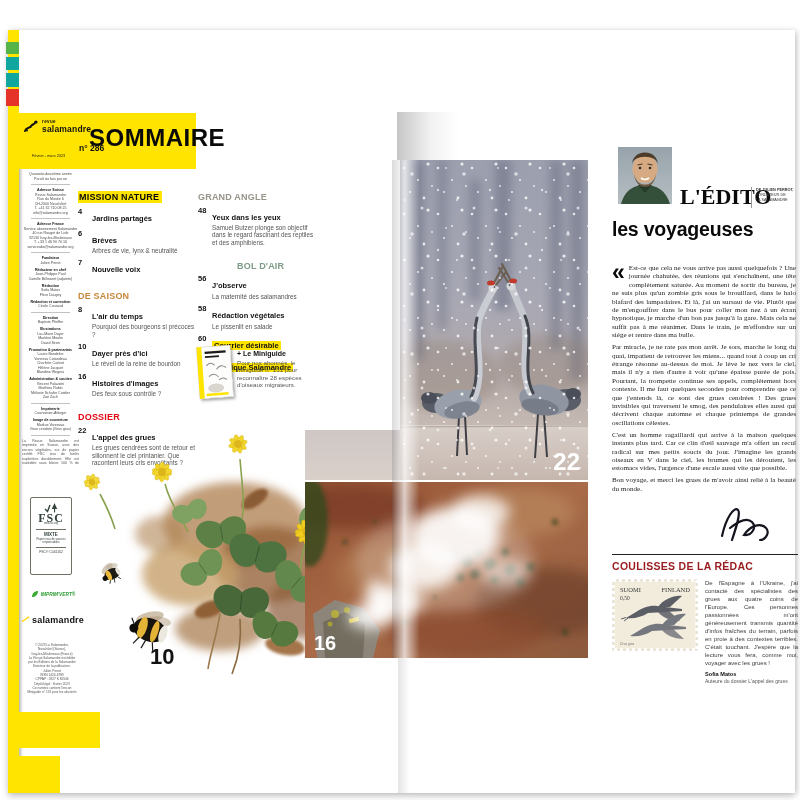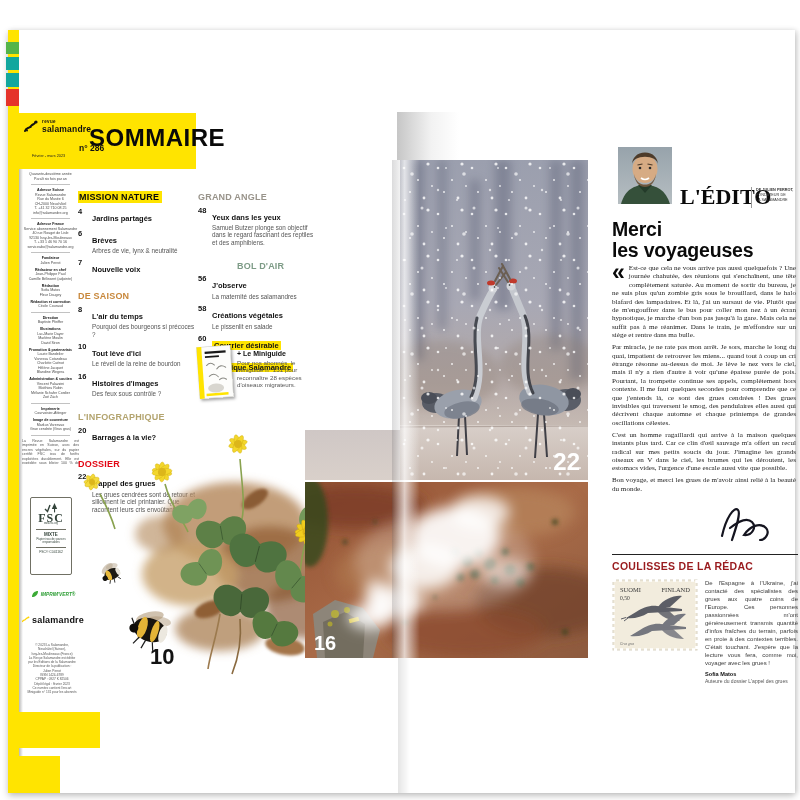--- a/index.html
+++ b/index.html
@@ -271,42 +271,30 @@
           <span class="toc-num">8</span>
           <span class="toc-body">
             <span class="toc-title">L'air du temps</span>
             <span class="toc-sub">Pourquoi des bourgeons si précoces ?</span>
           </span>
         </div>
 
         <div class="toc-item">
           <span class="toc-num">10</span>
           <span class="toc-body">
-            <span class="toc-title">Tout lève d'ici</span>
+            <span class="toc-title">Dayer près d'ici</span>
             <span class="toc-sub">Le réveil de la reine de bourdon</span>
           </span>
         </div>
 
         <div class="toc-item">
           <span class="toc-num">16</span>
           <span class="toc-body">
             <span class="toc-title">Histoires d'images</span>
             <span class="toc-sub">Des feux sous contrôle ?</span>
-          </span>
-        </div>
-      </div>
-    </div>
-    <div class="toc-sec">
-      <div class="toc-head c-info">L'INFOGRAPHIQUE</div>
-      <div>
-        <div class="toc-item">
-          <span class="toc-num">20</span>
-          <span class="toc-body">
-            <span class="toc-title">Barrages à la vie?</span>
-            
           </span>
         </div>
       </div>
     </div>
     <div class="toc-sec">
       <div class="toc-head c-dossier">DOSSIER</div>
       <div>
         <div class="toc-item">
           <span class="toc-num">22</span>
           <span class="toc-body">
@@ -338,21 +326,21 @@
           <span class="toc-num">56</span>
           <span class="toc-body">
             <span class="toc-title">J'observe</span>
             <span class="toc-sub">La maternité des salamandres</span>
           </span>
         </div>
 
         <div class="toc-item">
           <span class="toc-num">58</span>
           <span class="toc-body">
-            <span class="toc-title">Créations végétales</span>
+            <span class="toc-title">Rédaction végétales</span>
             <span class="toc-sub">Le pissenlit en salade</span>
           </span>
         </div>
 
         <div class="toc-item">
           <span class="toc-num">60</span>
           <span class="toc-body">
             <span class="toc-title hl">Courrier désirable</span>
             
           </span>
@@ -705,21 +693,20 @@
     <path d="M23,31 q4,3 8,0" stroke="#fff" stroke-width="1.6" fill="none"></path>
   </svg>
   <div class="abs ed-label">L'ÉDITO</div>
   <div class="abs ed-divider"></div>
   <div class="abs ed-byline">
     <div class="b1">DE JULIEN PERROT,</div>
     <div>FONDATEUR DE</div>
     <div>LA SALAMANDRE</div>
   </div>
   <div class="abs ed-title">
-    <div>Merci</div>
     <div>les voyageuses</div>
   </div>
   <div class="abs ed-body">
     <span class="qmark">«</span>
     <div>
         <p class="ed-p">Est-ce que cela ne vous arrive pas aussi quelquefois ? Une journée chahutée, des réunions qui s'enchaînent, une tête complètement saturée. Au moment de sortir du bureau, je ne suis plus qu'un zombie gris sous le brouillard, dans le halo blafard des lampadaires. Et là, j'ai un sursaut de vie. Plutôt que de m'engouffrer dans le bus pour coller mon nez à un écran hypnotique, je marche d'un bon pas jusqu'à la gare. Mais cela ne suffit pas à me réanimer. Dans le train, je m'effondre sur un siège et rentre dans ma bulle.</p>
         <p class="ed-p">Par miracle, je ne rate pas mon arrêt. Je sors, marche le long du quai, impatient de retrouver les miens... quand tout à coup un cri étrange résonne au-dessus de moi. Je lève le nez vers le ciel, mais il n'y a rien d'autre à voir qu'une épaisse purée de pois. Pourtant, la trompette continue ses appels, complètement hors contexte. Il me faut quelques secondes pour comprendre que ce que j'entends là, ce sont des grues cendrées ! Des grues invisibles qui traversent le smog, des pendulaires elles aussi qui décrivent chaque automne et chaque printemps de grandes oscillations célestes.</p>
         <p class="ed-p">C'est un homme ragaillardi qui arrive à la maison quelques instants plus tard. Car ce clin d'œil sauvage m'a offert un recul radical sur mes petits soucis du jour. J'imagine les grands oiseaux en V dans le ciel, les brumes qui les déroutent, les estomacs vides, l'urgence d'une escale aussi vite que possible.</p>
         <p class="ed-p">Bon voyage, et merci les grues de m'avoir ainsi relié à la beauté du monde.</p>
       </div>

